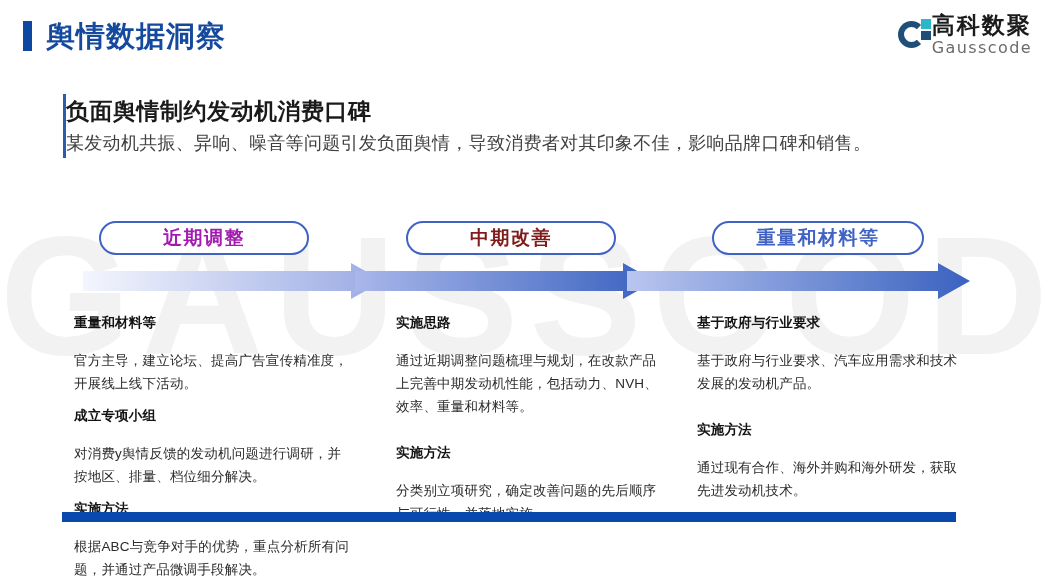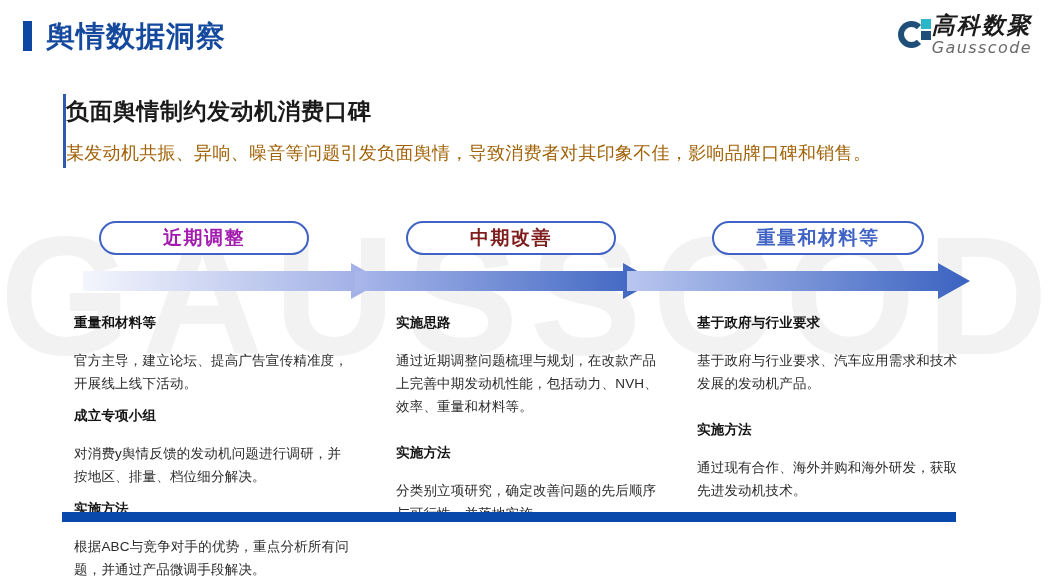--- a/index.html
+++ b/index.html
@@ -69,21 +69,20 @@
   }
 
   
   .logo {
     position: absolute;
     right: 18px;
     top: 14px;
     display: flex;
     align-items: center;
     z-index: 3;
-    font-style: italic;
   }
   .logo-mark {
     position: relative;
     width: 34px;
     height: 34px;
     flex: none;
   }
   .logo-ring {
     position: absolute;
     left: 0; top: 3px;
@@ -140,23 +139,22 @@
   }
   .intro-title {
     font-size: 23px;
     font-weight: 700;
     color: #1a1a1a;
     line-height: 34px;
     letter-spacing: 0.5px;
   }
   .intro-sub {
     font-size: 18px;
-    color: #a16207;
+    color: #404040;
     line-height: 30px;
-    margin-top: 10px;
     letter-spacing: 0.3px;
   }
 
   
   .pills {
     position: absolute;
     left: 0;
     top: 221px;
     width: 1050px;
     height: 34px;

